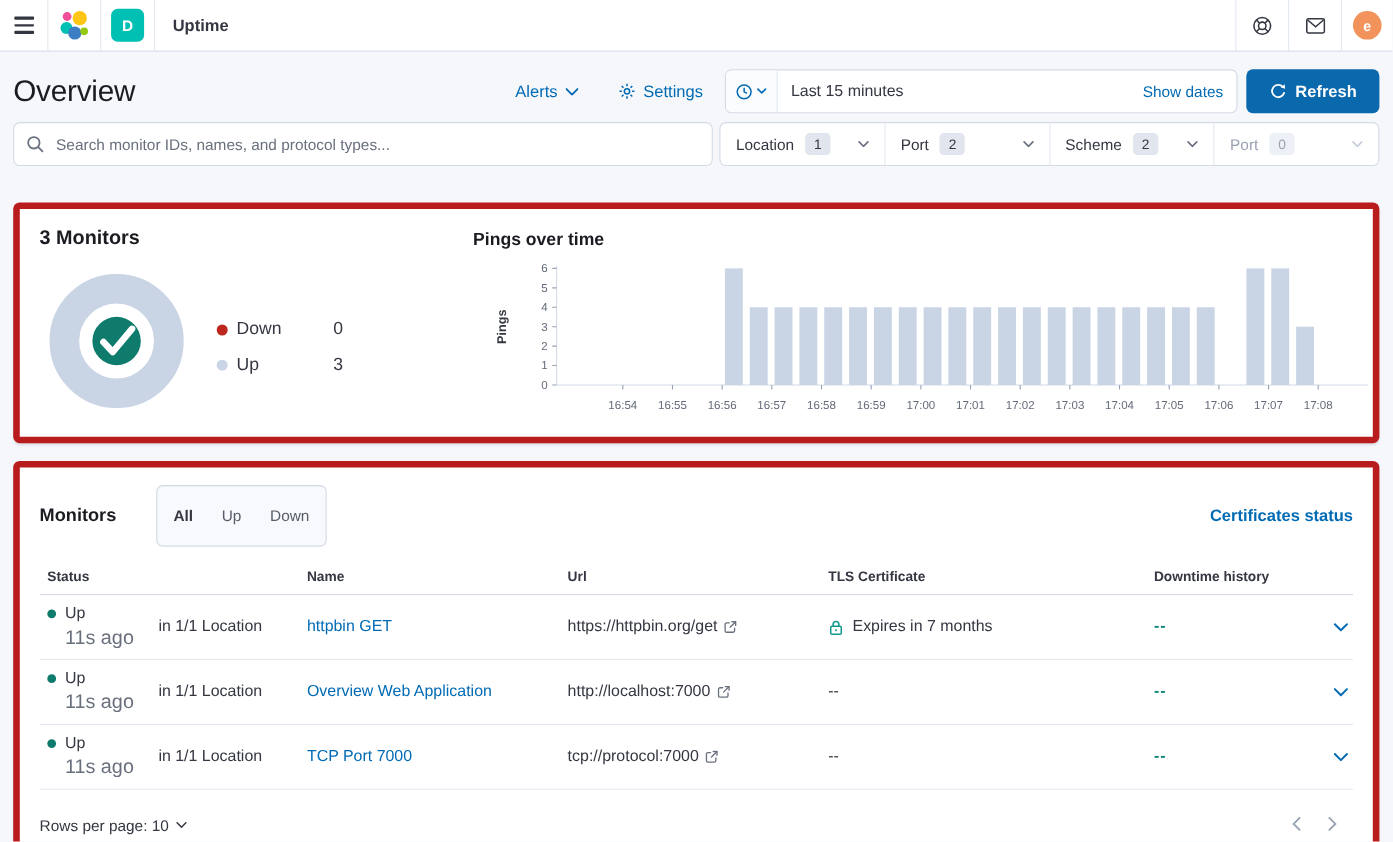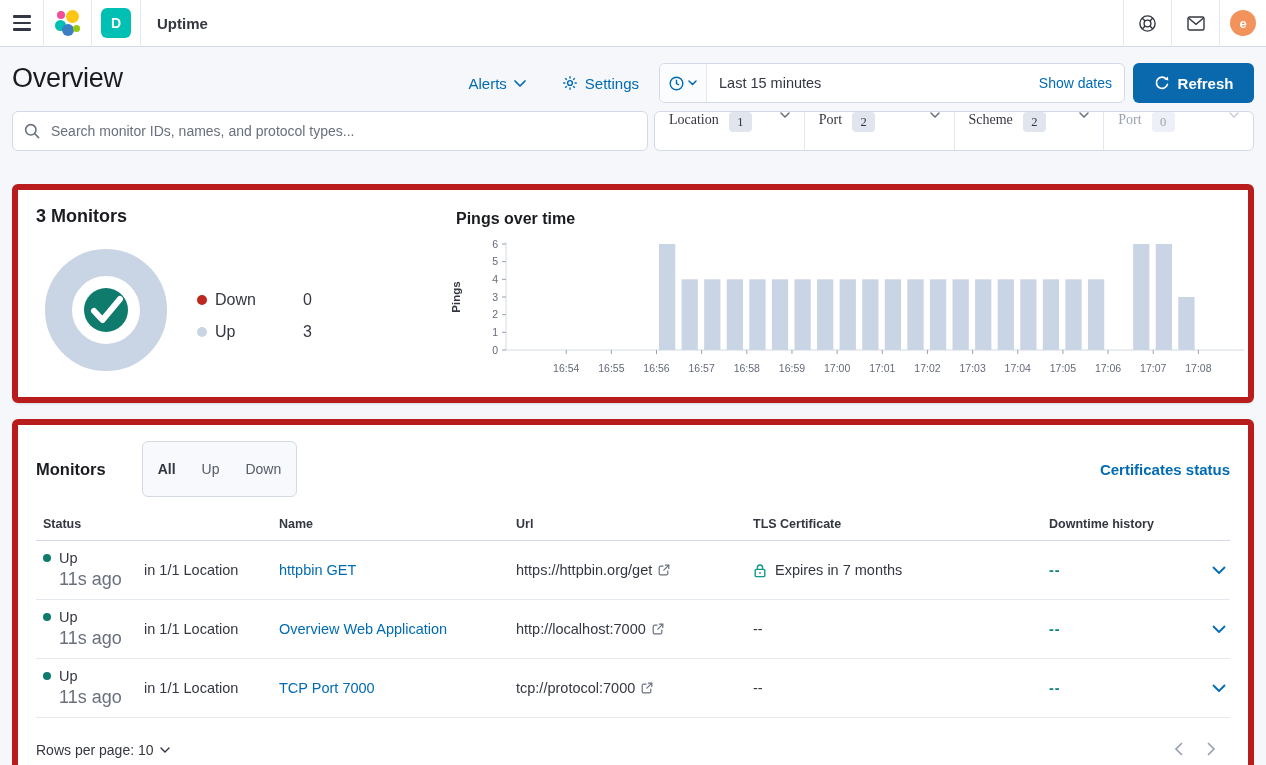--- a/index.html
+++ b/index.html
@@ -21,21 +21,21 @@
   .space-badge { width:30px; height:30px; margin:0 9px; border-radius:6px; background:#00BFB3;
     color:#fff; font-weight:700; font-size:14px; display:flex; align-items:center; justify-content:center; }
   .app-title { font-size:15px; font-weight:700; margin-left:16px; }
   .tb-right { margin-left:auto; display:flex; align-items:center; height:47px; }
   .tb-iconbtn { width:47px; height:47px; display:flex; align-items:center; justify-content:center; }
   .avatar { width:26px; height:26px; border-radius:50%; background:#F2935C; color:#fff;
     font-size:13px; font-weight:600; display:flex; align-items:center; justify-content:center; margin:0 10px; }
 
   
   .page { padding:0 12px; }
-  .header-row { display:flex; align-items:flex-start; justify-content:space-between; padding-top:16px; }
+  .header-row { display:flex; align-items:center; justify-content:space-between; padding-top:16px; }
   h1.page-title { font-size:27px; font-weight:500; color:#1a1c21; letter-spacing:-.2px; }
   .controls { display:flex; align-items:center; }
   .link-btn { display:flex; align-items:center; gap:7px; color:#006BB4; font-size:15px; font-weight:500; }
   .timepicker { width:466px; height:40px; background:#fff; border:1px solid #D3DAE6; border-radius:6px;
     display:flex; align-items:center; margin-left:20px; overflow:hidden; }
   .tp-addon { width:47px; height:100%; display:flex; align-items:center; justify-content:center;
     gap:4px; border-right:1px solid #E3E8F0; background:#FBFCFD; }
   .tp-value { font-size:14.5px; color:#343741; padding:0 12px; }
   .tp-showdates { margin-left:auto; padding-right:12px; color:#006BB4; font-size:14px; font-weight:500; }
   .refresh-btn { width:121px; height:40px; margin-left:8px; background:#0A68AD; border-radius:6px;
@@ -43,42 +43,42 @@
   .mleft36 { margin-left:36px; }
 
   .filter-row { display:flex; gap:6px; margin-top:8px; }
   .searchbox { position:relative; flex:1; height:57px; }
   .searchbox input { width:100%; height:40px; border:1px solid #D3DAE6; border-radius:6px;
     background:#fff; padding:0 12px 0 38px; font-size:14px; color:#343741; outline:none; }
   .searchbox input::placeholder { color:#69707D; }
   .searchbox .sicon { position:absolute; left:12px; top:12px; }
   .filter-group { width:600px; height:40px; background:#fff; border:1px solid #D3DAE6;
     border-radius:6px; display:flex; overflow:hidden; }
-  .filter { flex:1; display:flex; padding:0 14px;font-family:Liberation Serif, serif; }
+  .filter { flex:1; display:flex; align-items:center; padding:0 14px; }
   .filter + .filter { border-left:1px solid #E3E8F0; }
   .filter .flabel { font-size:14px; color:#343741; }
   .filter .fbadge { margin-left:10px; min-width:23px; height:20px; padding:0 6px; border-radius:4px;
     background:#E0E5EE; color:#343741; font-size:12.5px; display:flex; align-items:center; justify-content:center; }
   .filter.disabled .flabel { color:#9AA2B2; }
   .filter.disabled .fbadge { background:#EDF0F6; color:#9AA2B2; }
   .filter .fchev { margin-left:auto; }
 
   .panel { background:#fff; border:6px solid #b91c1c; border-radius:6px;
     box-shadow:0 2px 2px -1px rgba(152,162,179,.3); margin-top:16px; }
 
   
   .panel-snapshot { position:relative; height:219px; }
   .snap-title { position:absolute; left:18px; top:16px; font-size:18px; font-weight:700; color:#1a1c21; }
   .donut { position:absolute; left:26px; top:58px; }
   .legend { position:absolute; left:179px; top:94px; }
   .legend-row { display:flex; align-items:center; height:32px; }
   .legend-dot { width:10px; height:10px; border-radius:50%; }
   .legend-label { margin-left:8px; font-size:16px; color:#343741; width:88px; }
   .legend-value { font-size:16px; color:#343741; }
-  .chart-title { position:absolute; left:438px; top:20px; font-size:16px; font-weight:700; color:#1a1c21; }
+  .chart-title { position:absolute; left:412px; top:20px; font-size:16px; font-weight:700; color:#1a1c21; }
   #pings-chart { position:absolute; left:428px; top:48px; }
 
   
   .panel-monitors { padding:16px 18px 12px; }
   .mon-header { display:flex; align-items:center; }
   .mon-title { font-size:16.5px; font-weight:700; color:#1a1c21; }
   .status-tabs { margin-left:36px; display:flex; background:#F7F9FC; border:1px solid #D3DAE6;
     border-radius:6px; height:56px; align-items:center; padding:0 2px; }
   .status-tab { padding:0 13px; font-size:14px; color:#565C66; height:100%; }
   .status-tab.active { font-weight:700; color:#343741; }

